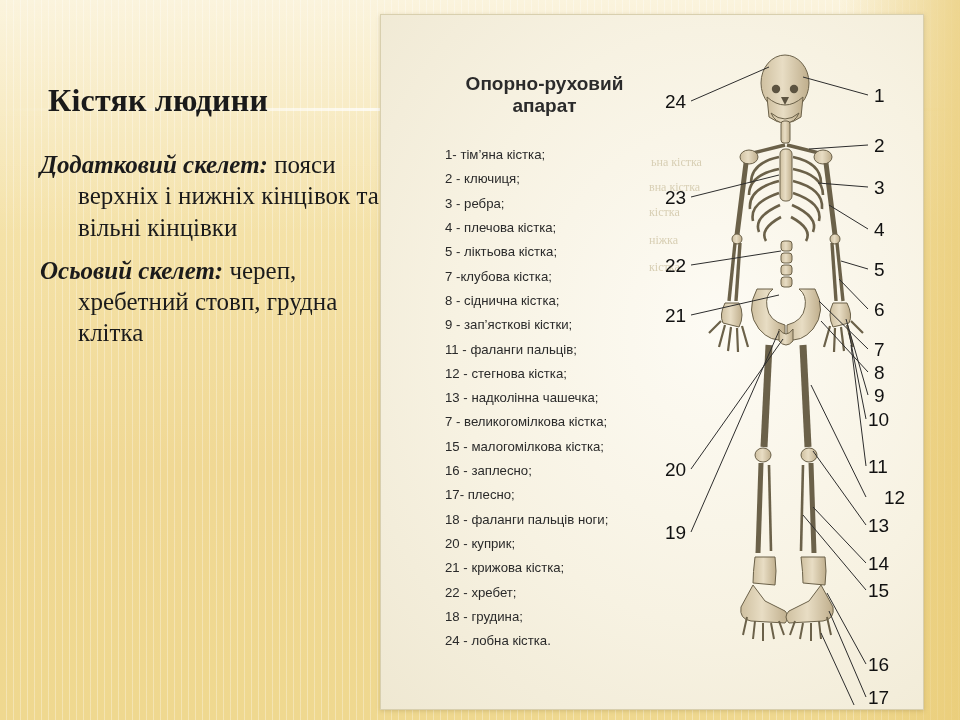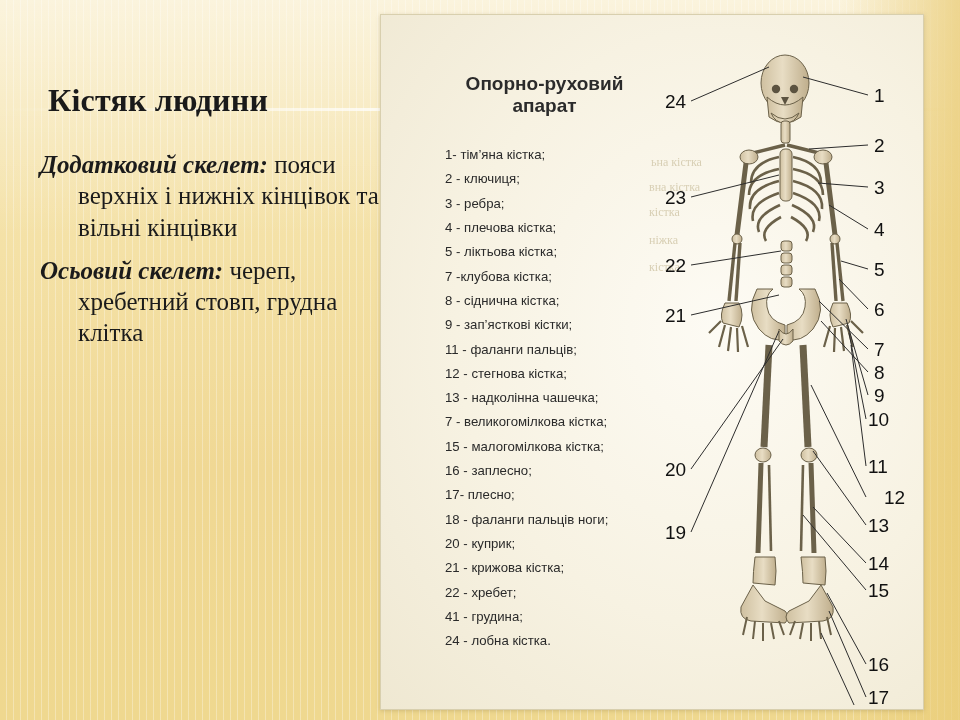--- a/index.html
+++ b/index.html
@@ -210,21 +210,21 @@
       <li>12 - стегнова кістка;</li>
       <li>13 - надколінна чашечка;</li>
       <li>7 - великогомілкова кістка;</li>
       <li>15 - малогомілкова кістка;</li>
       <li>16 - заплесно;</li>
       <li>17- плесно;</li>
       <li>18 - фаланги пальців ноги;</li>
       <li>20 - куприк;</li>
       <li>21 - крижова кістка;</li>
       <li>22 - хребет;</li>
-      <li>41 - грудина;</li>
+      <li>18 - грудина;</li>
       <li>24 - лобна кістка.</li>
     </ol>
 
     <div class="skeleton-wrap">
 
       <svg class="skel" width="262" height="660" viewBox="0 0 262 660">
         <defs>
           <linearGradient id="boneGrad" x1="0" y1="0" x2="1" y2="0">
             <stop offset="0%" stop-color="#cfc0a0"></stop>
             <stop offset="45%" stop-color="#e8ddc4"></stop>

